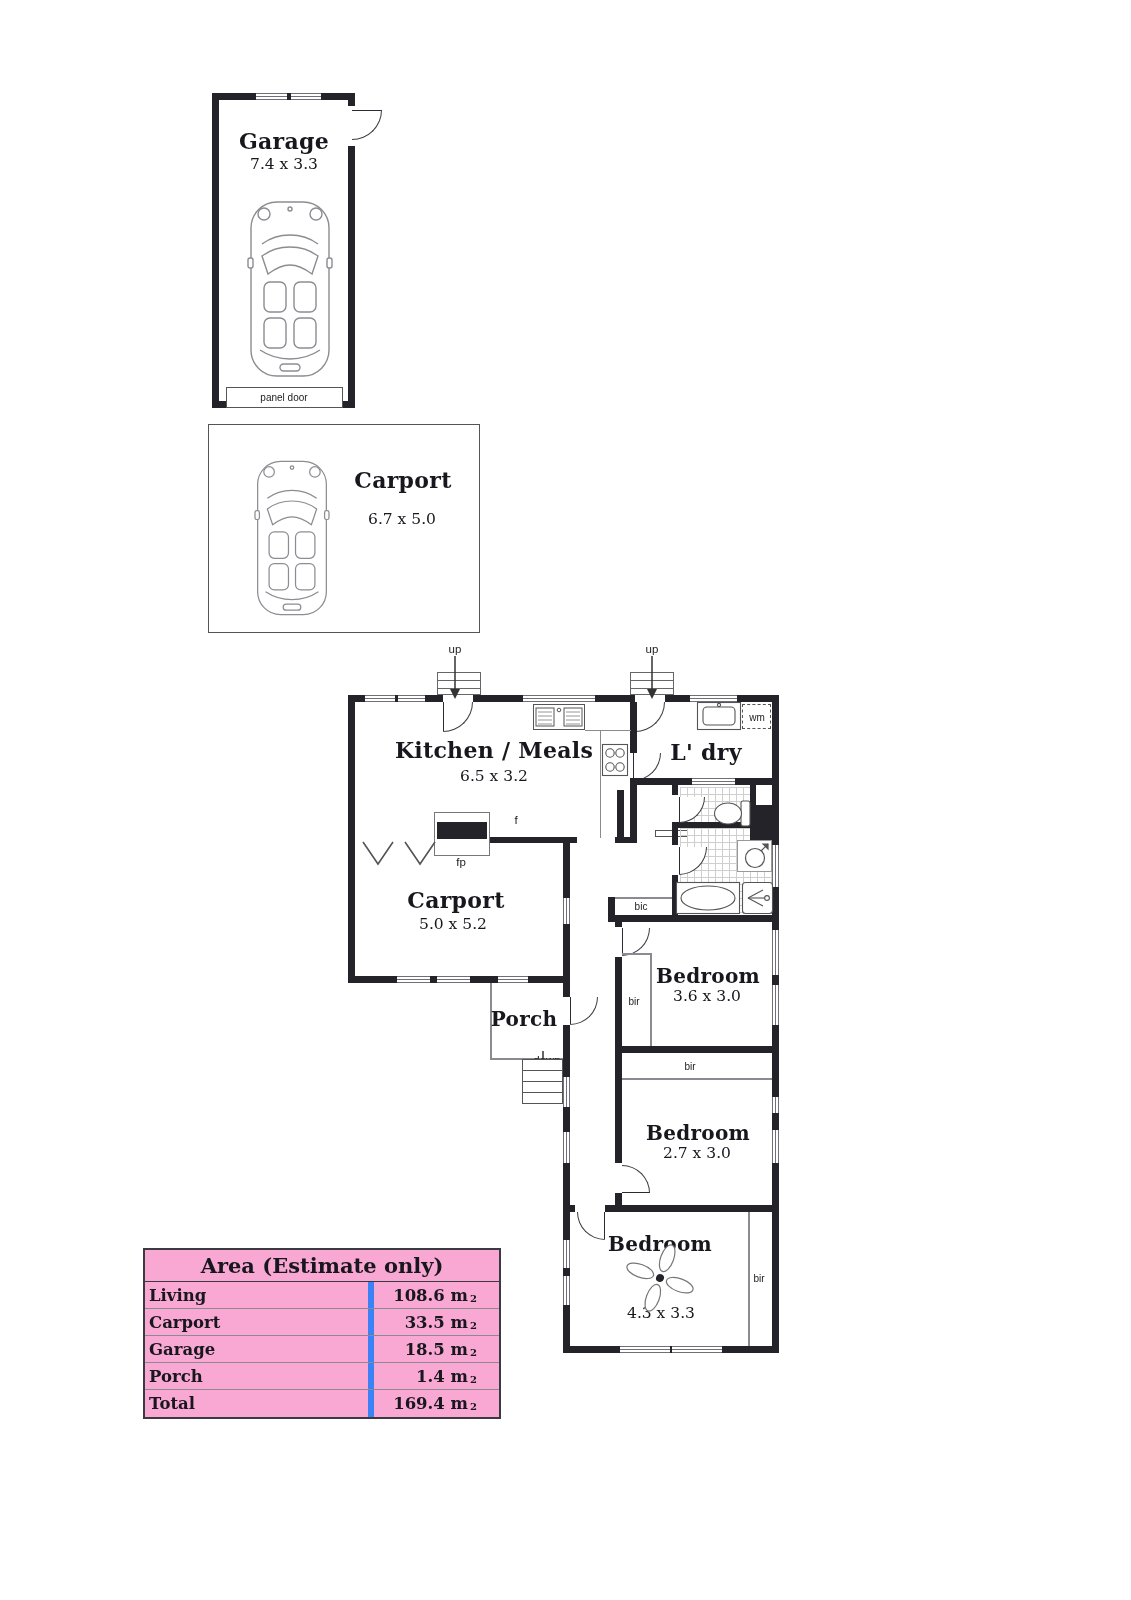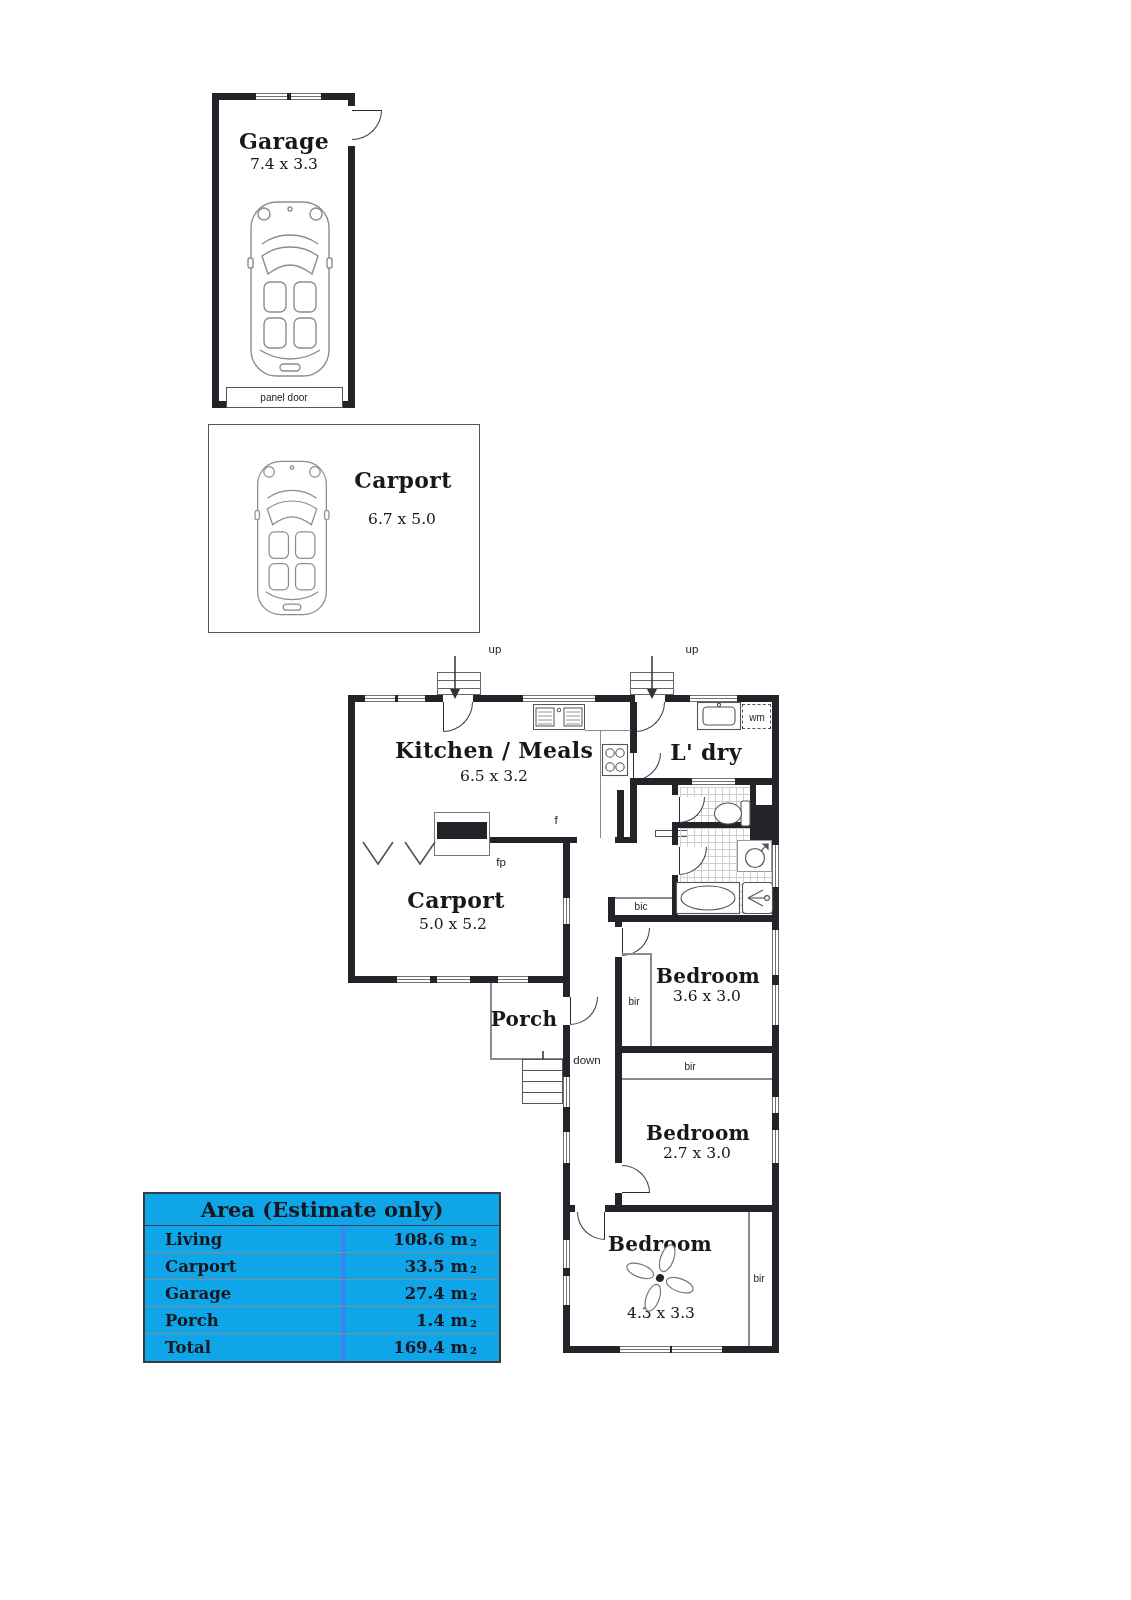--- a/index.html
+++ b/index.html
@@ -21,28 +21,28 @@
   .lfr{border-right:1.8px solid #2b2b33;}
   .tiles{background-image:linear-gradient(#cfcfcf 1px,transparent 1px),linear-gradient(90deg,#cfcfcf 1px,transparent 1px);background-size:7px 7px;}
   .stairs{border:1.2px solid #555;background-color:#fff;background-image:linear-gradient(#555 1.1px,transparent 1.1px);background-size:100% 11px;background-position:0 10px;}
   .upbox{border:1.1px solid #666;background-color:#fff;background-image:linear-gradient(#666 1px,transparent 1px);background-size:100% 8px;background-position:0 7px;}
   .box{border:1.1px solid #555;background:#fff;}
   .dash{border:1.3px dashed #555;background:#fff;}
   .t{position:absolute;transform:translate(-50%,-50%);white-space:nowrap;color:#17171d;}
   .rn{font-weight:700;font-size:20px;letter-spacing:.3px;}
   .rn2{font-weight:700;font-size:22px;letter-spacing:.3px;}
   .rd{font-weight:400;font-size:15.5px;}
-  .sm{font-family:"Liberation Sans","DejaVu Sans",sans-serif;font-size:11.5px;color:#222;margin-left:40px;}
+  .sm{font-family:"Liberation Sans","DejaVu Sans",sans-serif;font-size:11.5px;color:#222;}
   .xs{font-family:"Liberation Sans","DejaVu Sans",sans-serif;font-size:10px;color:#222;}
   svg{position:absolute;overflow:visible;}
-  .atable{position:absolute;left:143px;top:1192px;width:354px;border:2px solid #3a3a40;background:#0ea5e9;}
+  .atable{position:absolute;left:143px;top:1248px;width:354px;border:2px solid #3a3a40;background:#f9a8d4;}
   .ahead{height:31px;border-bottom:1.6px solid #3a3a40;display:flex;align-items:center;justify-content:center;font-weight:700;font-size:21px;color:#17171d;}
   .arow{height:26px;display:flex;border-bottom:1px solid #8a8a90;font-weight:700;font-size:16.5px;color:#17171d;}
   .arow.last{border-bottom:none;height:27px;}
-  .alabel{width:200px;border-right:4px solid #3b82f6;display:flex;align-items:center;padding-left:20px;box-sizing:border-box;}
+  .alabel{width:229px;border-right:6px solid #3b82f6;display:flex;align-items:center;padding-left:4px;box-sizing:border-box;}
   .aval{flex:1;display:flex;align-items:center;justify-content:flex-end;padding-right:22px;}
   .sub{font-size:10px;margin-left:2px;transform:translateY(2.5px);}
 </style>
 </head>
 <body>
 
 <div class="plan">
 
   <i class="w" style="left:212px;top:93px;width:7px;height:315px"></i>
   <i class="w" style="left:212px;top:93px;width:143px;height:7px"></i>
@@ -312,21 +312,21 @@
     <div class="arow">
       <span class="alabel">Carport</span>
       <span class="aval">
           <span>33.5 m</span>
           <span class="sub">2</span>
         </span>
     </div>
     <div class="arow">
       <span class="alabel">Garage</span>
       <span class="aval">
-          <span>27.4 m</span>
+          <span>18.5 m</span>
           <span class="sub">2</span>
         </span>
     </div>
     <div class="arow">
       <span class="alabel">Porch</span>
       <span class="aval">
           <span>1.4 m</span>
           <span class="sub">2</span>
         </span>
     </div>

